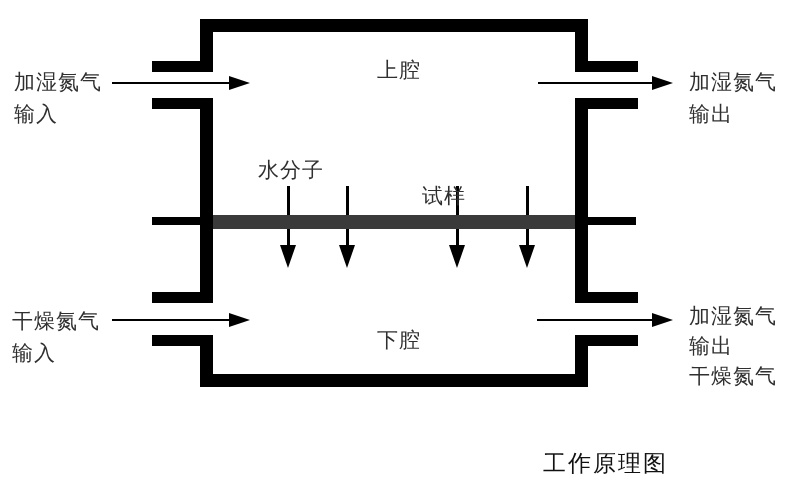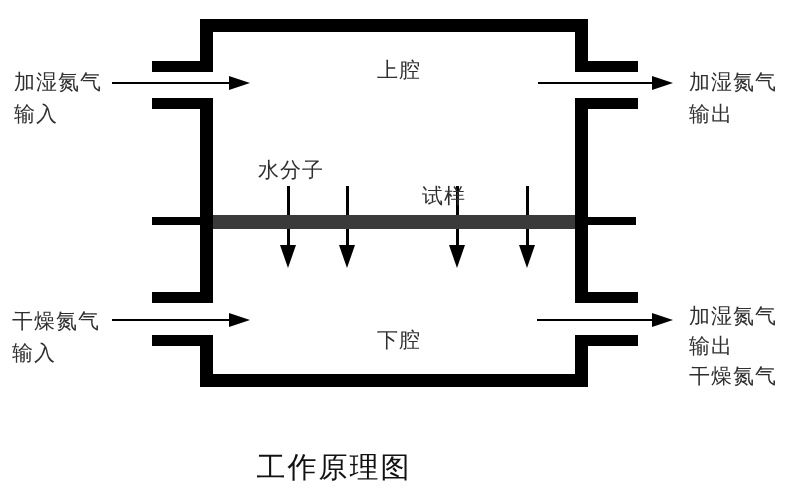--- a/index.html
+++ b/index.html
@@ -85,21 +85,21 @@
   .label-port-bl { left: 12px;  top: 305px; }
   .label-port-tr { left: 689px; top: 66px; }
   .label-port-br { left: 689px; top: 301px; line-height: 30px; }
   .label-upper   { left: 377px; top: 54px; }
   .label-lower   { left: 377px; top: 324px; }
   .label-water   { left: 258px; top: 154px; }
   .label-sample  { left: 375px; top: 180px; margin-left: 47px; }
 
   .title {
     position: absolute; left: 0; top: 448px; width: 668px;
-    text-align: center; color: #111111; font-size: 29px; letter-spacing: 2px;
+    text-align: right; color: #111111; font-size: 23px; letter-spacing: 2px;
     z-index: 6;
   }
 </style>
 </head>
 <body>
 
 <div class="canvas">
 
   <div class="wall wall-top"></div>
   <div class="wall wall-bottom"></div>

